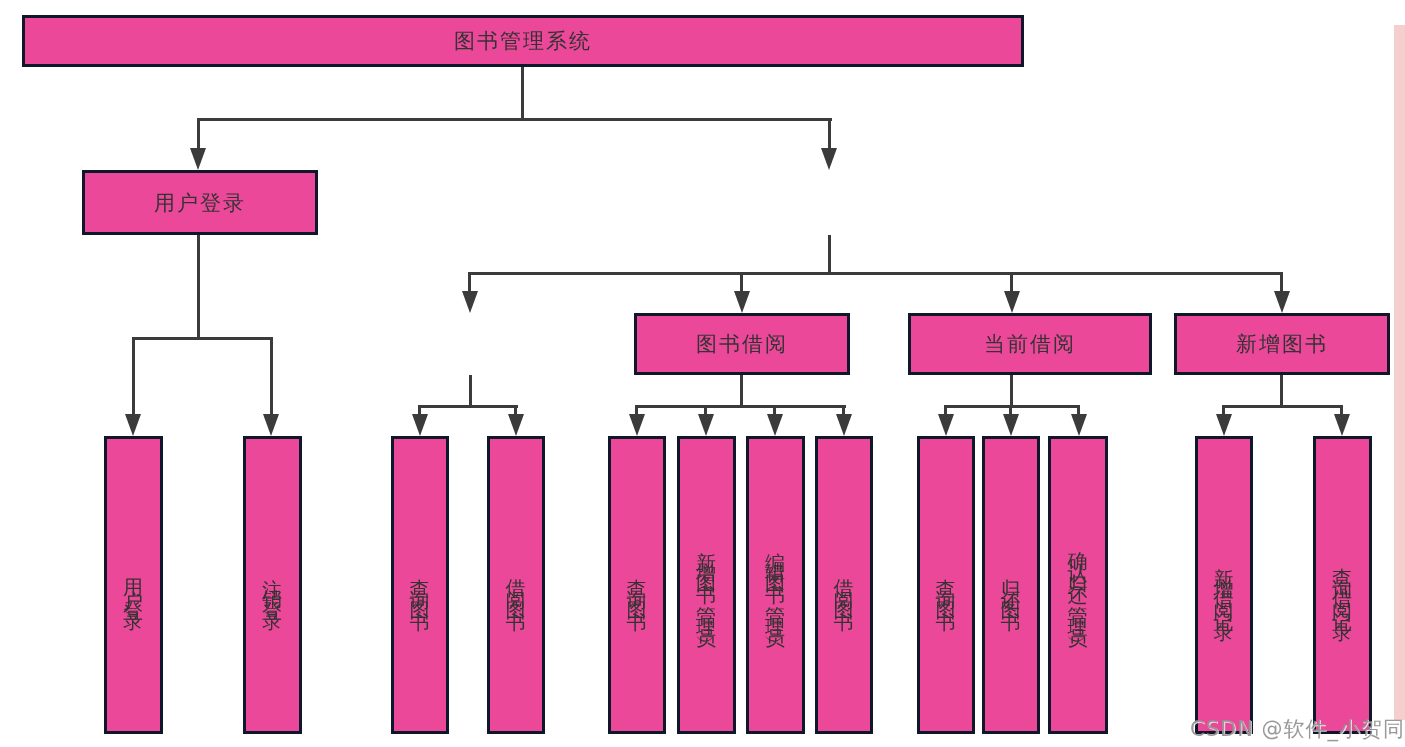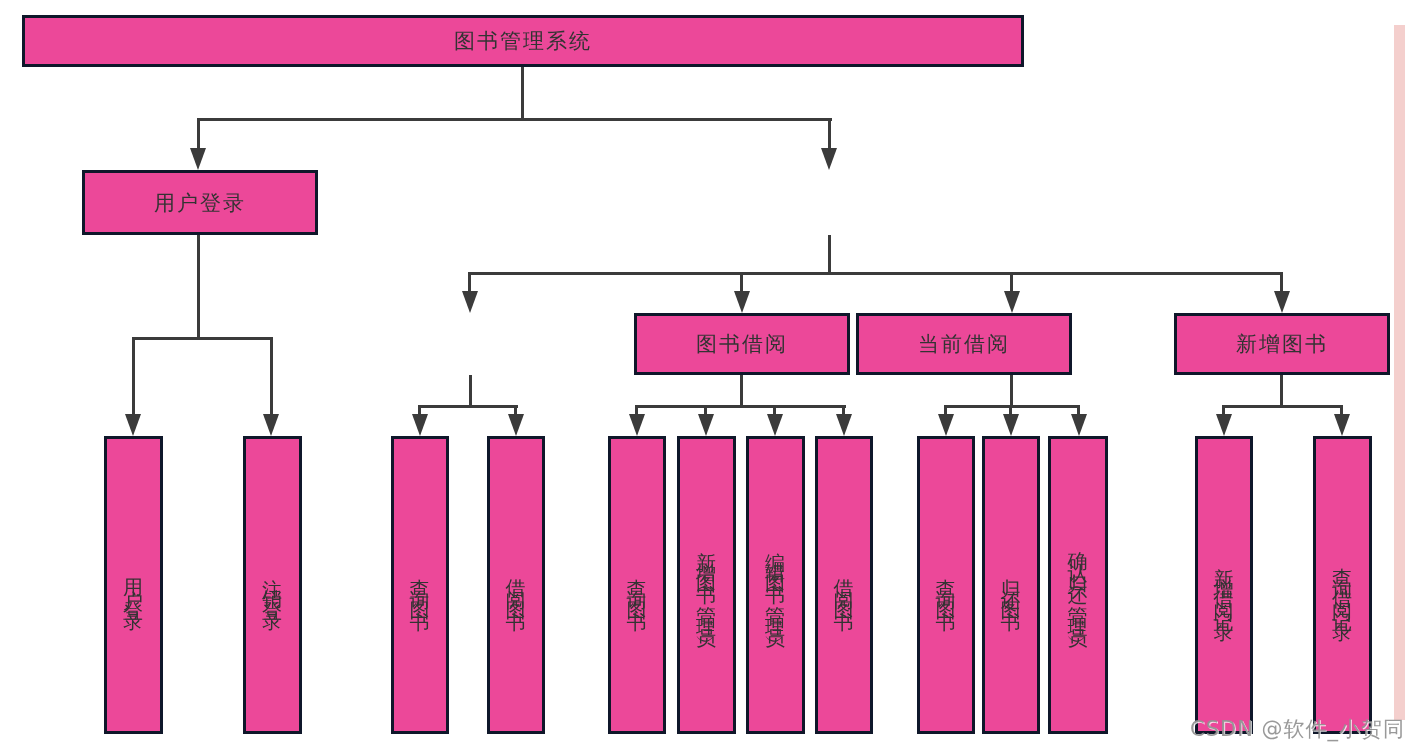--- a/index.html
+++ b/index.html
@@ -65,21 +65,21 @@
   <div class="line" style="left:740px; top:272px; width:3px; height:21px;"></div>
   <div class="arrow" style="left:734px; top:291px;"></div>
   <div class="line" style="left:1010px; top:272px; width:3px; height:21px;"></div>
   <div class="arrow" style="left:1004px; top:291px;"></div>
   <div class="line" style="left:1280px; top:272px; width:3px; height:21px;"></div>
   <div class="arrow" style="left:1274px; top:291px;"></div>
 
   <div class="box hbox" style="left:634px; top:313px; width:216px; height:62px;">
     <span>图书借阅</span>
   </div>
-  <div class="box hbox" style="left:856px; top:313px; width:216px; height:62px;">
+  <div class="box hbox" style="left:908px; top:313px; width:244px; height:62px;">
     <span>当前借阅</span>
   </div>
   <div class="box hbox" style="left:1174px; top:313px; width:216px; height:62px;">
     <span>新增图书</span>
   </div>
 
   <div class="line" style="left:469px; top:375px; width:3px; height:33px;"></div>
   <div class="line" style="left:419px; top:405px; width:99px; height:3px;"></div>
   <div class="line" style="left:418px; top:405px; width:3px; height:11px;"></div>
   <div class="arrow" style="left:412px; top:414px;"></div>

